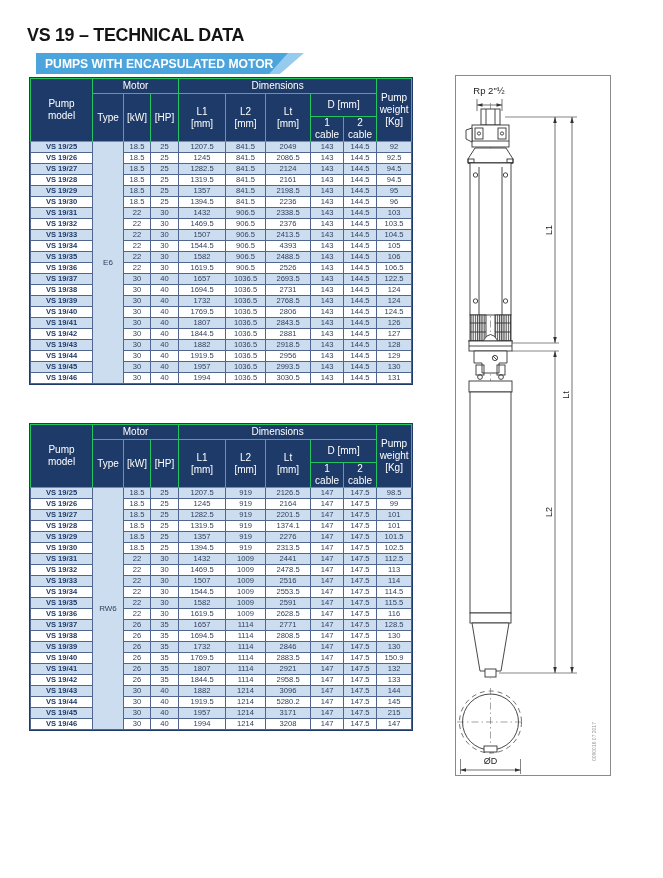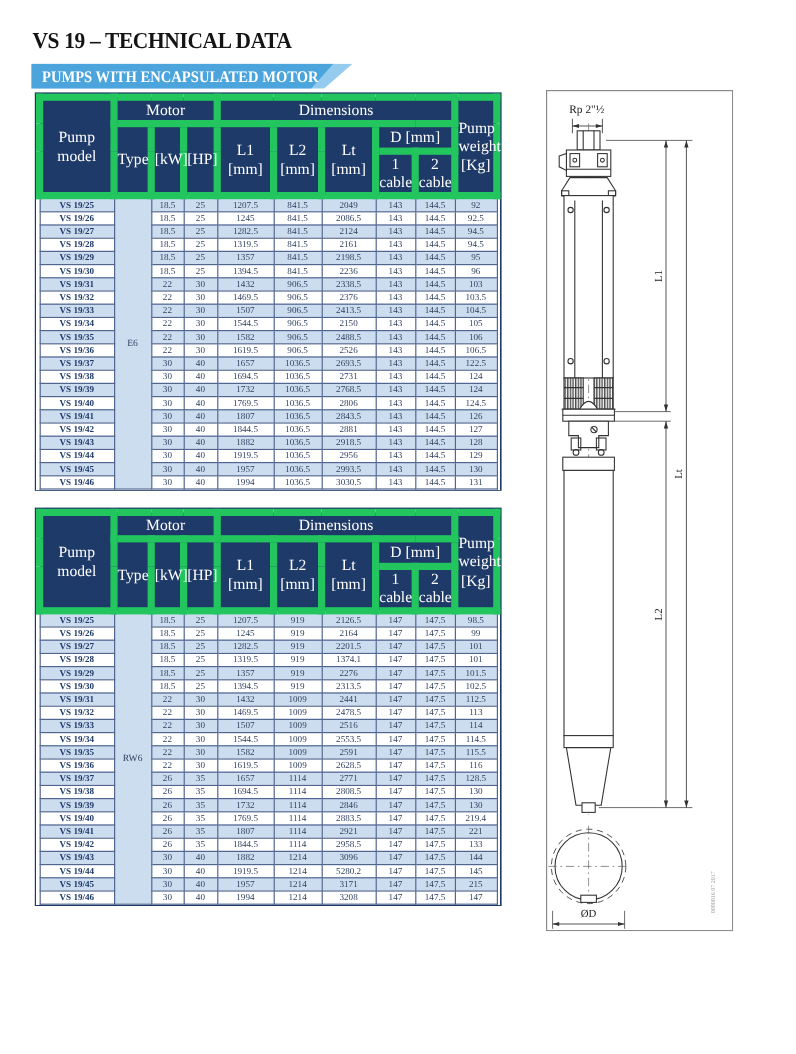--- a/index.html
+++ b/index.html
@@ -1,40 +1,40 @@
 <!DOCTYPE html>
 <html style="--navy: #1e3a68; --banner-blue: #4ba4dc; --banner-light: #94cbee; --row-shade: #cdddf0; --grid-line: #51668f; --text-dark: #2e3f5c;"><head>
 <meta charset="utf-8">
 <style>
   * { margin:0; padding:0; box-sizing:border-box; }
   html,body { width:663px; height:878px; background:#ffffff;
               font-family:"Liberation Sans", sans-serif; }
-  .page { position:relative; width:663px; height:878px; background:#fff; overflow:hidden;font-family:Liberation Serif, serif; }
+  .page { position:relative; width:663px; height:878px; background:#fff; overflow:hidden; }
 
   .doc-title { position:absolute; left:27px; top:24px; font-size:19px; font-weight:bold;
                color:#141414; letter-spacing:-0.3px; transform:scaleX(0.94);
                transform-origin:left center; white-space:nowrap; }
 
-  .banner { position:absolute; left:26px; width:268px; height:21px; }
+  .banner { position:absolute; left:36px; width:268px; height:21px; }
   .banner-1 { top:53px; } .banner-2 { top:392px; }
   .banner .ribbon-light { position:absolute; inset:0; background:var(--banner-light);
                clip-path:polygon(0 0,100% 0,91% 100%,0 100%); }
   .banner .ribbon-dark { position:absolute; inset:0; background:var(--banner-blue);
                clip-path:polygon(0 0,94% 0,87% 100%,0 100%); }
   .banner .banner-label { position:absolute; left:9px; top:0; line-height:21px; color:#fff;
                font-weight:bold; font-size:13.5px; transform:scaleX(0.9);
                transform-origin:left center; white-space:nowrap; }
 
   table.data-table { position:absolute; left:30px; width:381px; border-collapse:collapse;
                table-layout:fixed; box-shadow:0 0 0 1px var(--navy); }
   #table-1 { top:78px; } #table-2 { top:424px; }
 
-  .data-table th { background:var(--navy); color:#fff; font-weight:normal; font-size:13px;
+  .data-table th { background:var(--navy); color:#fff; font-weight:normal; font-size:10px;
                line-height:1.2; text-align:center; vertical-align:middle;
-               border:6px solid #22c55e; padding:0; white-space:pre-line; }
+               border:1px solid #22c55e; padding:0; white-space:pre-line; }
   .data-table thead tr.h1 { height:15px; }
   .data-table thead tr.h2 { height:23px; }
   .data-table thead tr.h3 { height:14px; }
 
   .data-table td { font-size:7.6px; color:var(--text-dark); text-align:center;
                height:10px; line-height:10px; padding:0;
                border:1px solid var(--grid-line); background:#fff; }
   .data-table tr.shade td { background:var(--row-shade); }
   .data-table td.model { font-weight:bold; color:var(--navy); }
   .data-table td.type-cell { background:var(--row-shade) !important; font-size:8px;
@@ -195,21 +195,21 @@
           <td>143</td>
           <td>144.5</td>
           <td>104.5</td>
         </tr>
         <tr>
           <td class="model">VS 19/34</td>
           <td>22</td>
           <td>30</td>
           <td>1544.5</td>
           <td>906.5</td>
-          <td>2150</td>
+          <td>4393</td>
           <td>143</td>
           <td>144.5</td>
           <td>105</td>
         </tr>
         <tr class="shade">
           <td class="model">VS 19/35</td>
           <td>22</td>
           <td>30</td>
           <td>1582</td>
           <td>906.5</td>
@@ -551,32 +551,32 @@
         </tr>
         <tr>
           <td class="model">VS 19/40</td>
           <td>26</td>
           <td>35</td>
           <td>1769.5</td>
           <td>1114</td>
           <td>2883.5</td>
           <td>147</td>
           <td>147.5</td>
-          <td>219.4</td>
+          <td>150.9</td>
         </tr>
         <tr class="shade">
           <td class="model">VS 19/41</td>
           <td>26</td>
           <td>35</td>
           <td>1807</td>
           <td>1114</td>
           <td>2921</td>
           <td>147</td>
           <td>147.5</td>
-          <td>221</td>
+          <td>132</td>
         </tr>
         <tr>
           <td class="model">VS 19/42</td>
           <td>26</td>
           <td>35</td>
           <td>1844.5</td>
           <td>1114</td>
           <td>2958.5</td>
           <td>147</td>
           <td>147.5</td>

